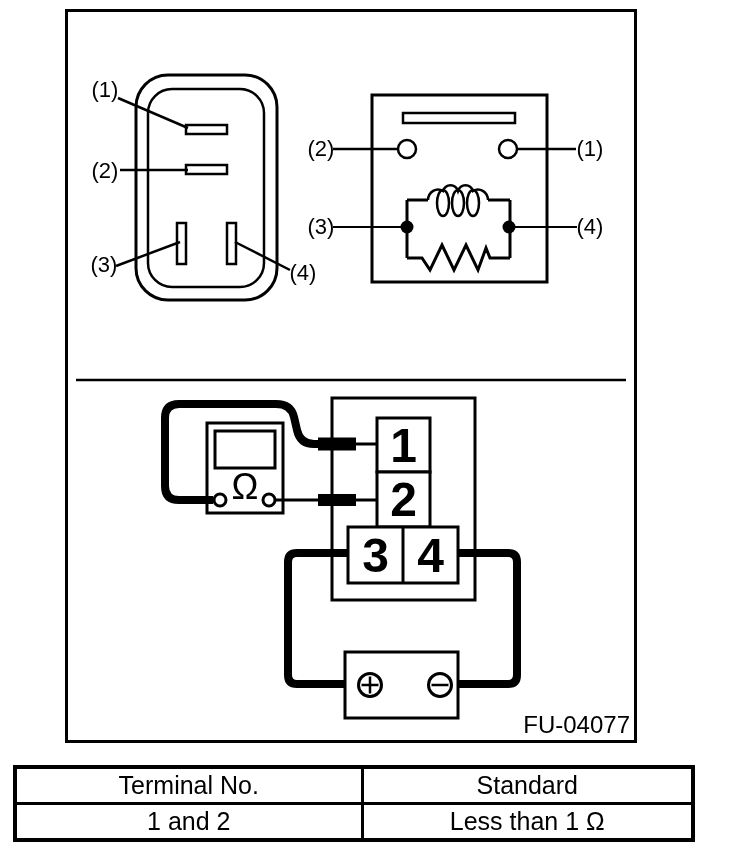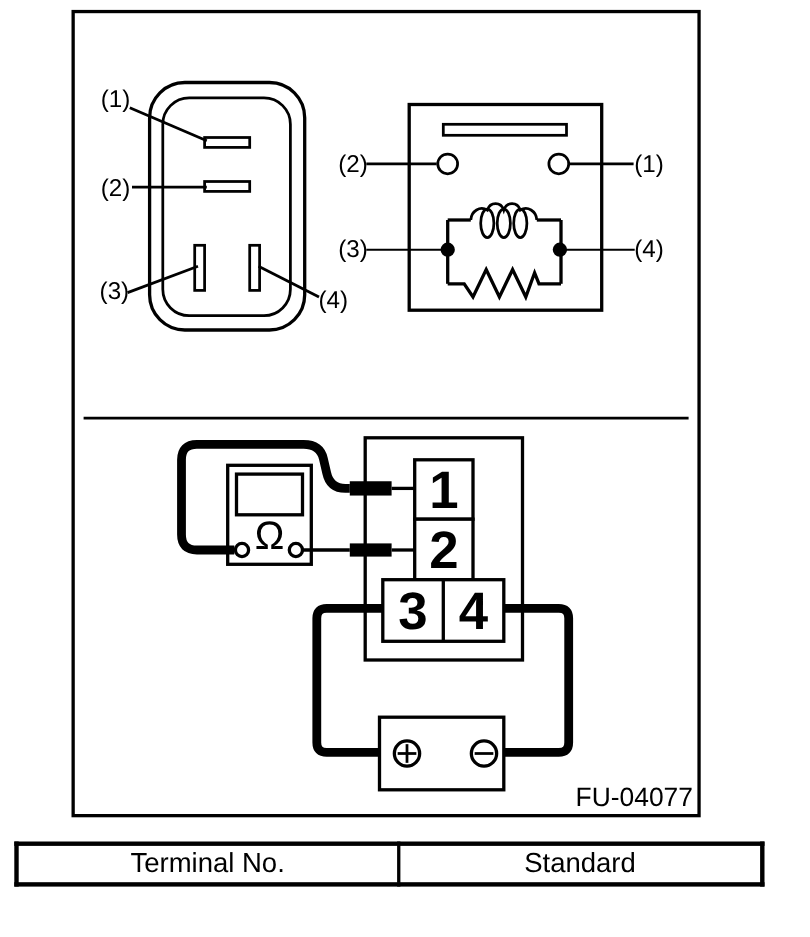--- a/index.html
+++ b/index.html
@@ -129,16 +129,20 @@
   <table class="spec-table">
     <colgroup>
         <col style="width:347px">
         <col>
       </colgroup>
     <tbody>
       <tr>
         <th>Terminal No.</th>
         <th>Standard</th>
       </tr>
+      <tr>
+        <td>1 and 2</td>
+        <td>Less than 1 Ω</td>
+      </tr>
     </tbody>
   </table>
 
 </div>
 
 </body></html>

